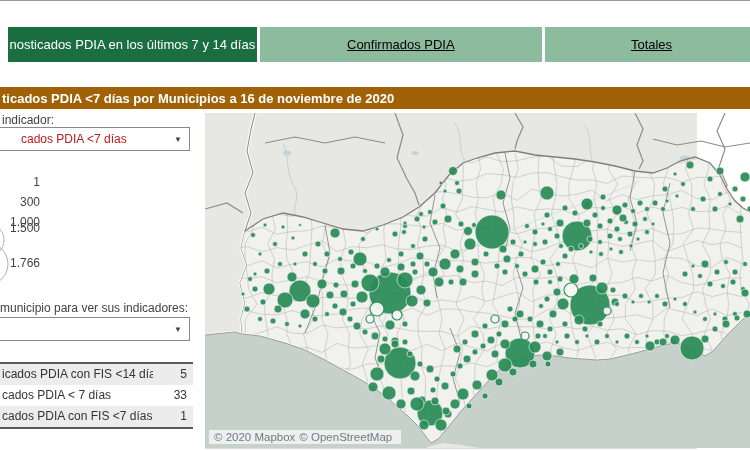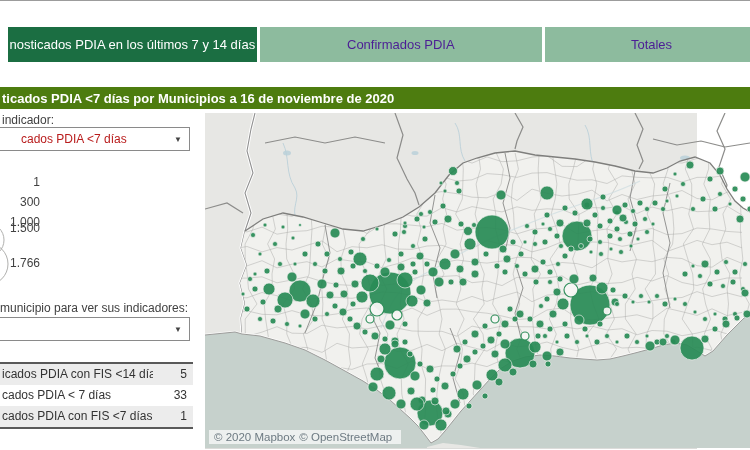--- a/index.html
+++ b/index.html
@@ -4,24 +4,24 @@
 <style>
   html,body{margin:0;padding:0;background:#fff;}
   #app{position:relative;width:750px;height:450px;background:#fff;overflow:hidden;
        font-family:"Liberation Sans", sans-serif;color:#3c3c3c;}
   #topline{position:absolute;left:0;top:0;width:750px;height:1px;background:#4a4a4a;opacity:.55;}
   
   #tabbar{position:absolute;left:8px;top:27px;width:750px;height:35px;display:flex;gap:3px;}
   .tab{height:35px;display:flex;align-items:center;justify-content:center;
        font-size:13px;cursor:pointer;box-sizing:border-box;}
   .tab.active{background:#1b6e42;color:#fff;}
-  .tab.inactive{background:#8dbb9e;color:#4c1d95;}
+  .tab.inactive{background:#8dbb9e;color:#000000;text-decoration:underline;}
   #tab0{width:258px;}#tab1{width:293px;}#tab2{width:221px;}
   
-  #titlebar{position:absolute;left:0;top:87px;width:750px;height:22px;background:#4d7c0f;}
+  #titlebar{position:absolute;left:0;top:87px;width:750px;height:22px;background:#a16207;}
   #titlebar span{position:absolute;left:2px;top:0;line-height:23px;font-size:13px;font-weight:bold;color:#fff;white-space:nowrap;}
   
   #sidebar{position:absolute;left:0;top:110px;width:205px;height:436px;background:#fff;}
   .sb-label{position:absolute;font-size:12px;color:#414141;white-space:nowrap;}
   #lbl-ind{left:2px;top:3px;}
   #lbl-mun{left:0;top:191px;}
   .dd{position:absolute;left:-8px;width:198px;height:24px;border:1px solid #8a8a8a;background:#fff;box-sizing:border-box;cursor:pointer;}
   #dd-ind{top:17px;}
   #dd-mun{top:207px;}
   .dd .val{position:absolute;left:28px;top:0;line-height:22px;font-size:12px;color:#b91c1c;white-space:nowrap;}

